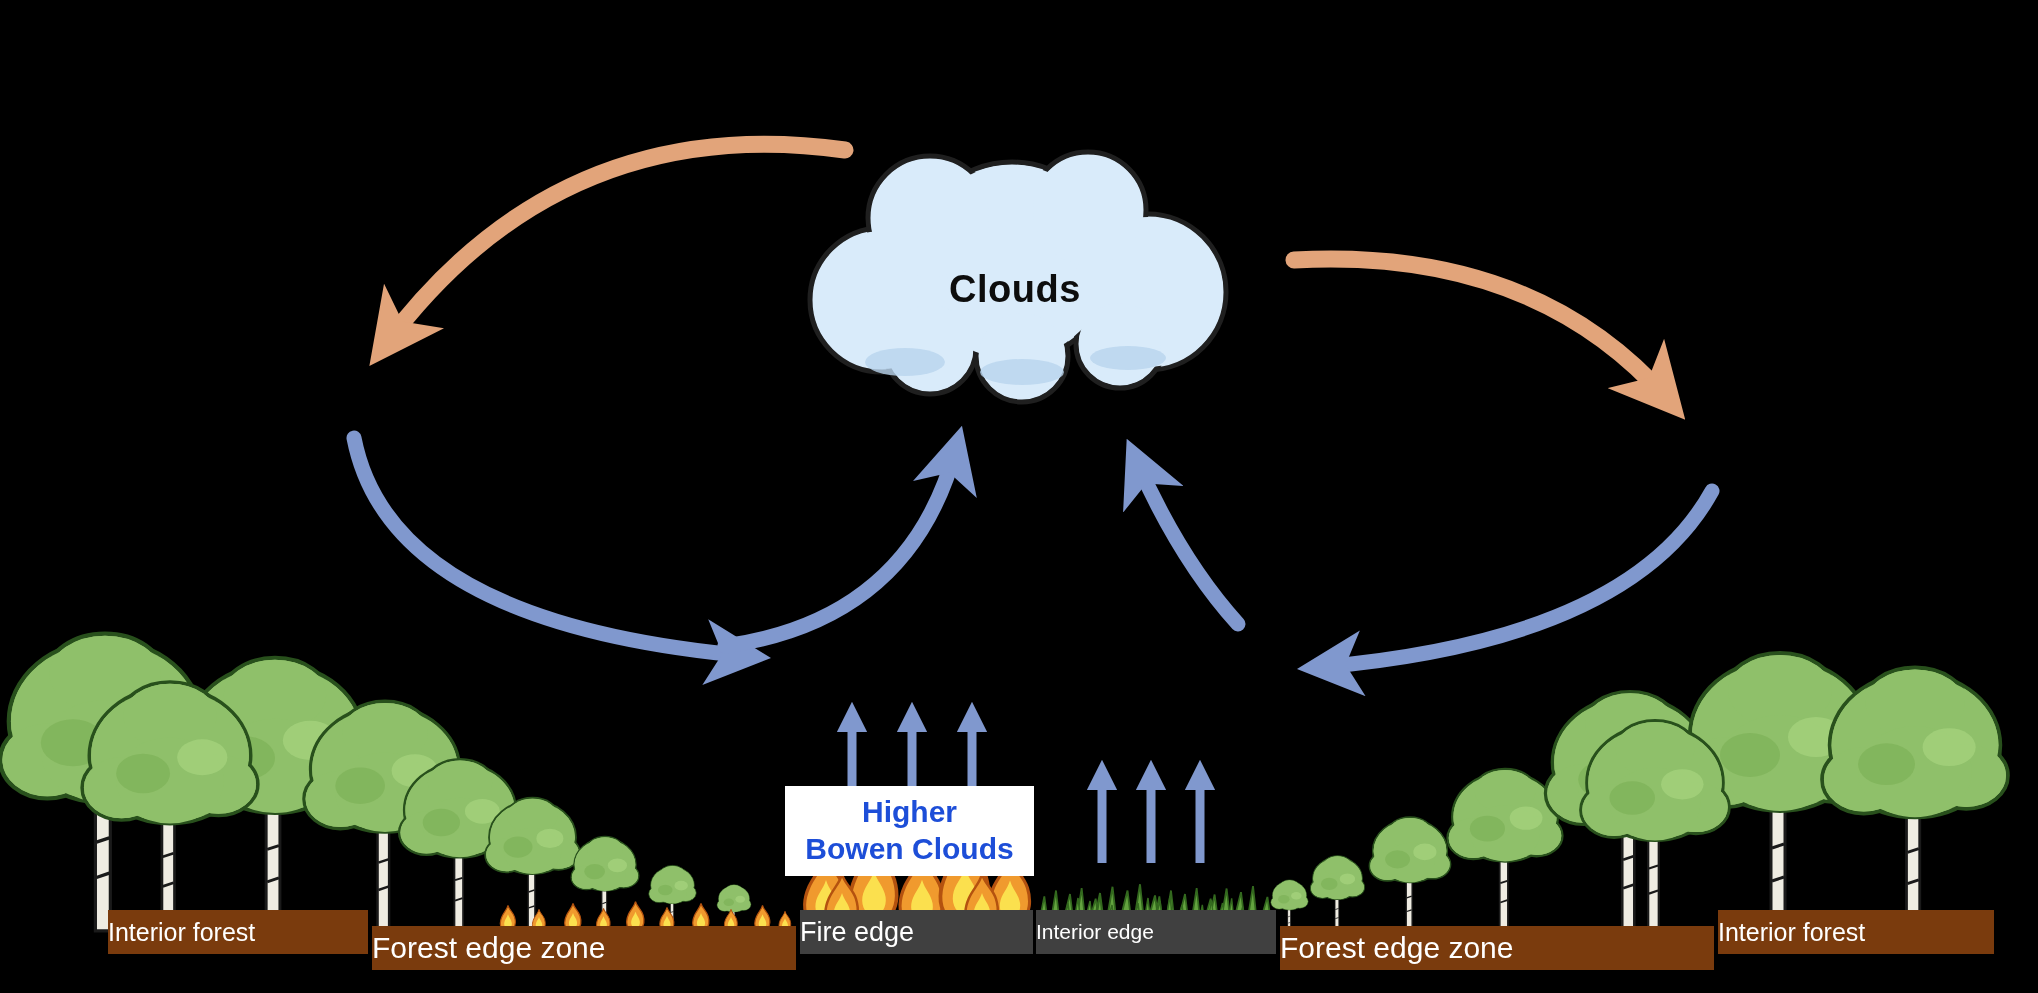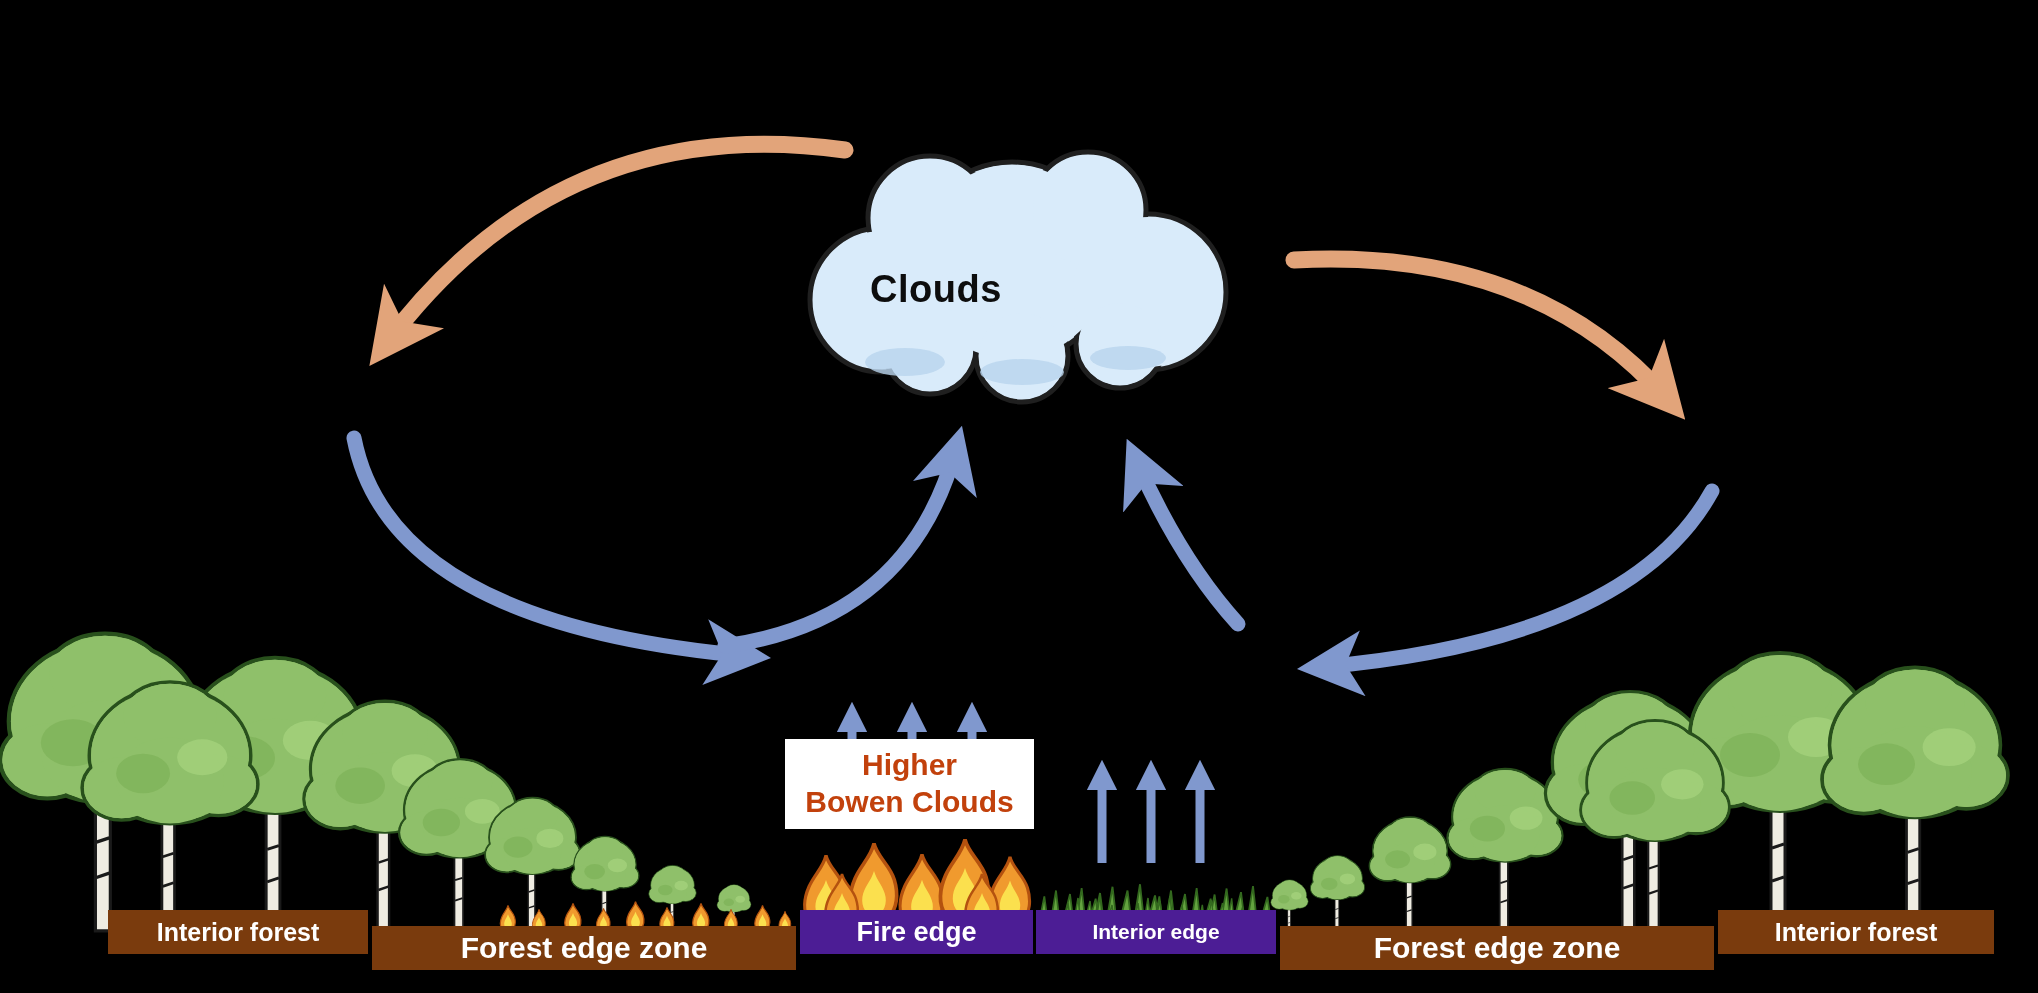--- a/index.html
+++ b/index.html
@@ -1,28 +1,28 @@
 <!DOCTYPE html>
 <html><head>
 <meta charset="utf-8">
 <style>
   html,body{margin:0;padding:0;background:#000;}
   .canvas{position:relative;width:2038px;height:993px;background:#000;overflow:hidden;
           font-family:"Liberation Sans",sans-serif;}
   .abs{position:absolute;}
   svg.layer{position:absolute;left:0;top:0;}
-  .cloud-label{left:870px;top:268px;width:290px;text-align:left;
+  .cloud-label{left:870px;top:268px;width:290px;text-align:center;
                font-size:38px;font-weight:bold;color:#0d0d0d;letter-spacing:.5px;}
-  .bowen-box{left:785px;top:739px;width:249px;height:90px;background:#ffffff;color:#c2410c;
+  .bowen-box{left:785px;top:786px;width:249px;height:90px;background:#ffffff;color:#1d4ed8;
              display:flex;flex-direction:column;align-items:center;justify-content:center;
              font-weight:bold;font-size:30px;line-height:1.22;text-align:center;}
-  .zone{top:910px;height:44px;display:flex;align-items:center;justify-content:center;
-        color:#fff;font-weight:bold;white-space:nowrap;}
+  .zone{top:910px;height:44px;display:flex;align-items:center;justify-content:flex-start;
+        color:#fff;font-weight:normal;white-space:nowrap;}
   .zone.brown{background:#7a3b0d;}
-  .zone.green{background:#4c1d95;}
+  .zone.green{background:#404040;}
   .fs25{font-size:25px;} .fs30{font-size:30px;margin-top:16px;} .fs27{font-size:27px;} .fs21{font-size:21px;}
 </style>
 </head>
 <body>
 
 <div class="canvas">
 
   <svg class="layer" width="2038" height="993" viewBox="0 0 2038 993">
     <defs>
       <marker id="mOr" viewBox="0 0 10 10" refX="6.5" refY="5" markerWidth="4.4" markerHeight="4.4" orient="auto">

